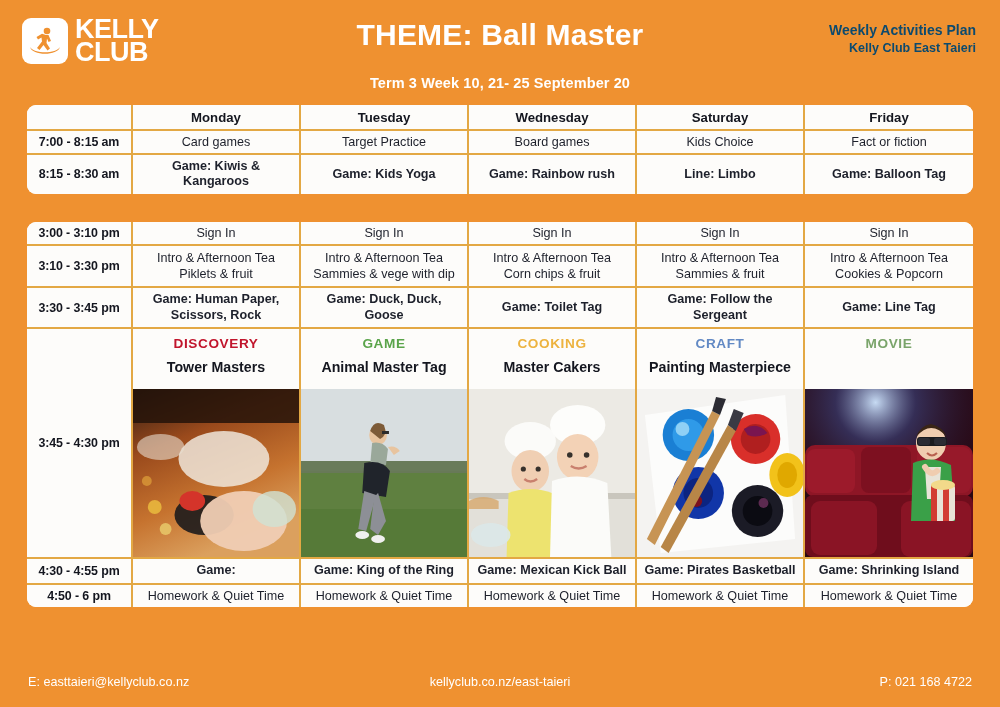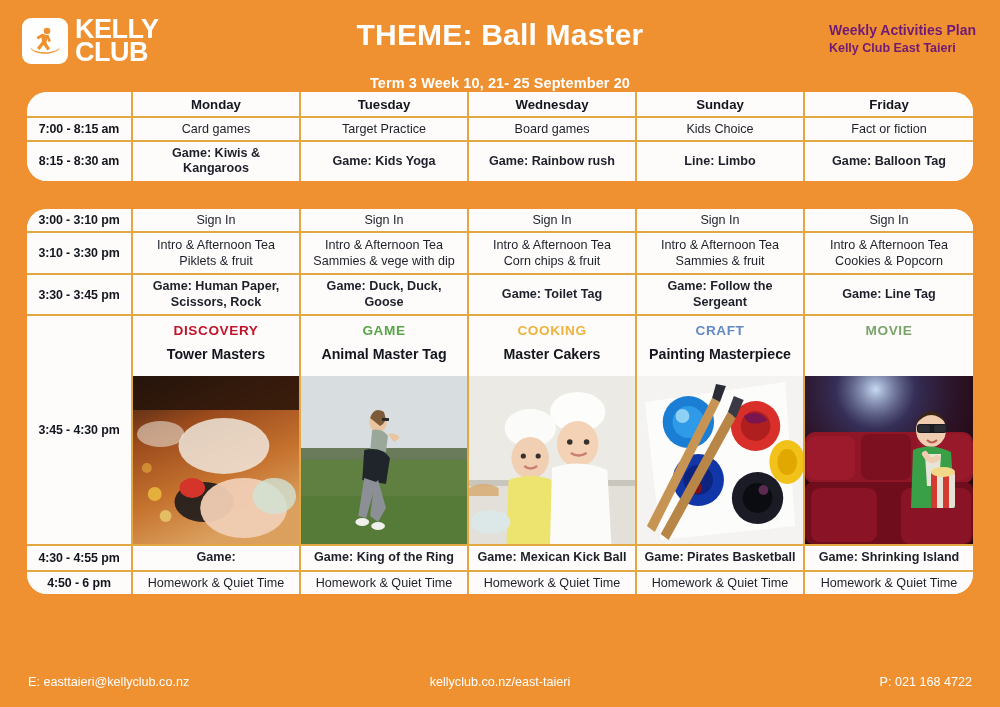--- a/index.html
+++ b/index.html
@@ -8,21 +8,21 @@
     width:1000px;height:707px;
     background:#ef9130;
     font-family:"Liberation Sans", sans-serif;
     overflow:hidden;
     -webkit-font-smoothing:antialiased;
   }
   .page{position:relative;width:1000px;height:707px;box-sizing:border-box;}
 
   
   .header{
-    position:relative;height:92px;
+    position:relative;height:105px;
     display:flex;align-items:flex-start;
   }
   .logo{
     position:absolute;left:22px;top:18px;
     display:flex;align-items:center;gap:7px;
   }
   .logo-mark{
     width:46px;height:46px;border-radius:9px;background:#ffffff;
     display:flex;align-items:center;justify-content:center;
     flex:0 0 auto;
@@ -39,29 +39,29 @@
   }
   .main-title{
     color:#ffffff;font-size:30px;font-weight:bold;letter-spacing:0.2px;
     margin:0;line-height:1.15;
   }
   .sub-title{
     color:#ffffff;font-size:14.5px;font-weight:bold;margin-top:22px;
     letter-spacing:0.1px;
   }
   .corner-block{
-    position:absolute;right:24px;top:22px;text-align:left;color:#701a75;
+    position:absolute;right:24px;top:22px;text-align:right;color:#0c4a6e;
   }
   .corner-line1{font-size:14px;font-weight:bold;line-height:1.25;}
   .corner-line2{font-size:12.5px;font-weight:bold;line-height:1.35;}
 
   
   .tbl{
     width:946px;margin:0 auto;background:#fdfcfa;
-    border-radius:20px;border-collapse:separate;border-spacing:0;
+    border-radius:9px;border-collapse:separate;border-spacing:0;
     overflow:hidden;table-layout:fixed;
     box-shadow:0 0 0 0 transparent;
   }
   .tbl td,.tbl th{
     border-right:2px solid #e3a844;
     border-bottom:2px solid #e3a844;
     background:#fdfcfa;
     padding:4px 5px;
     text-align:center;vertical-align:middle;
     font-size:12.6px;color:#1d202b;
@@ -152,21 +152,21 @@
         <col class="col-day">
         <col class="col-day">
         <col class="col-day">
     </colgroup>
     <tbody>
         <tr>
       <th class="blank"></th>
       <th class="dayhead">Monday</th>
       <th class="dayhead">Tuesday</th>
       <th class="dayhead">Wednesday</th>
-      <th class="dayhead">Sunday</th>
+      <th class="dayhead">Saturday</th>
       <th class="dayhead">Friday</th>
     </tr>
     <tr>
       <td class="timecell">7:00 - 8:15 am</td>
       <td class="plain">Card games</td>
       <td class="plain">Target Practice</td>
       <td class="plain">Board games</td>
       <td class="plain">Kids Choice</td>
       <td class="plain">Fact or fiction</td>
     </tr>

